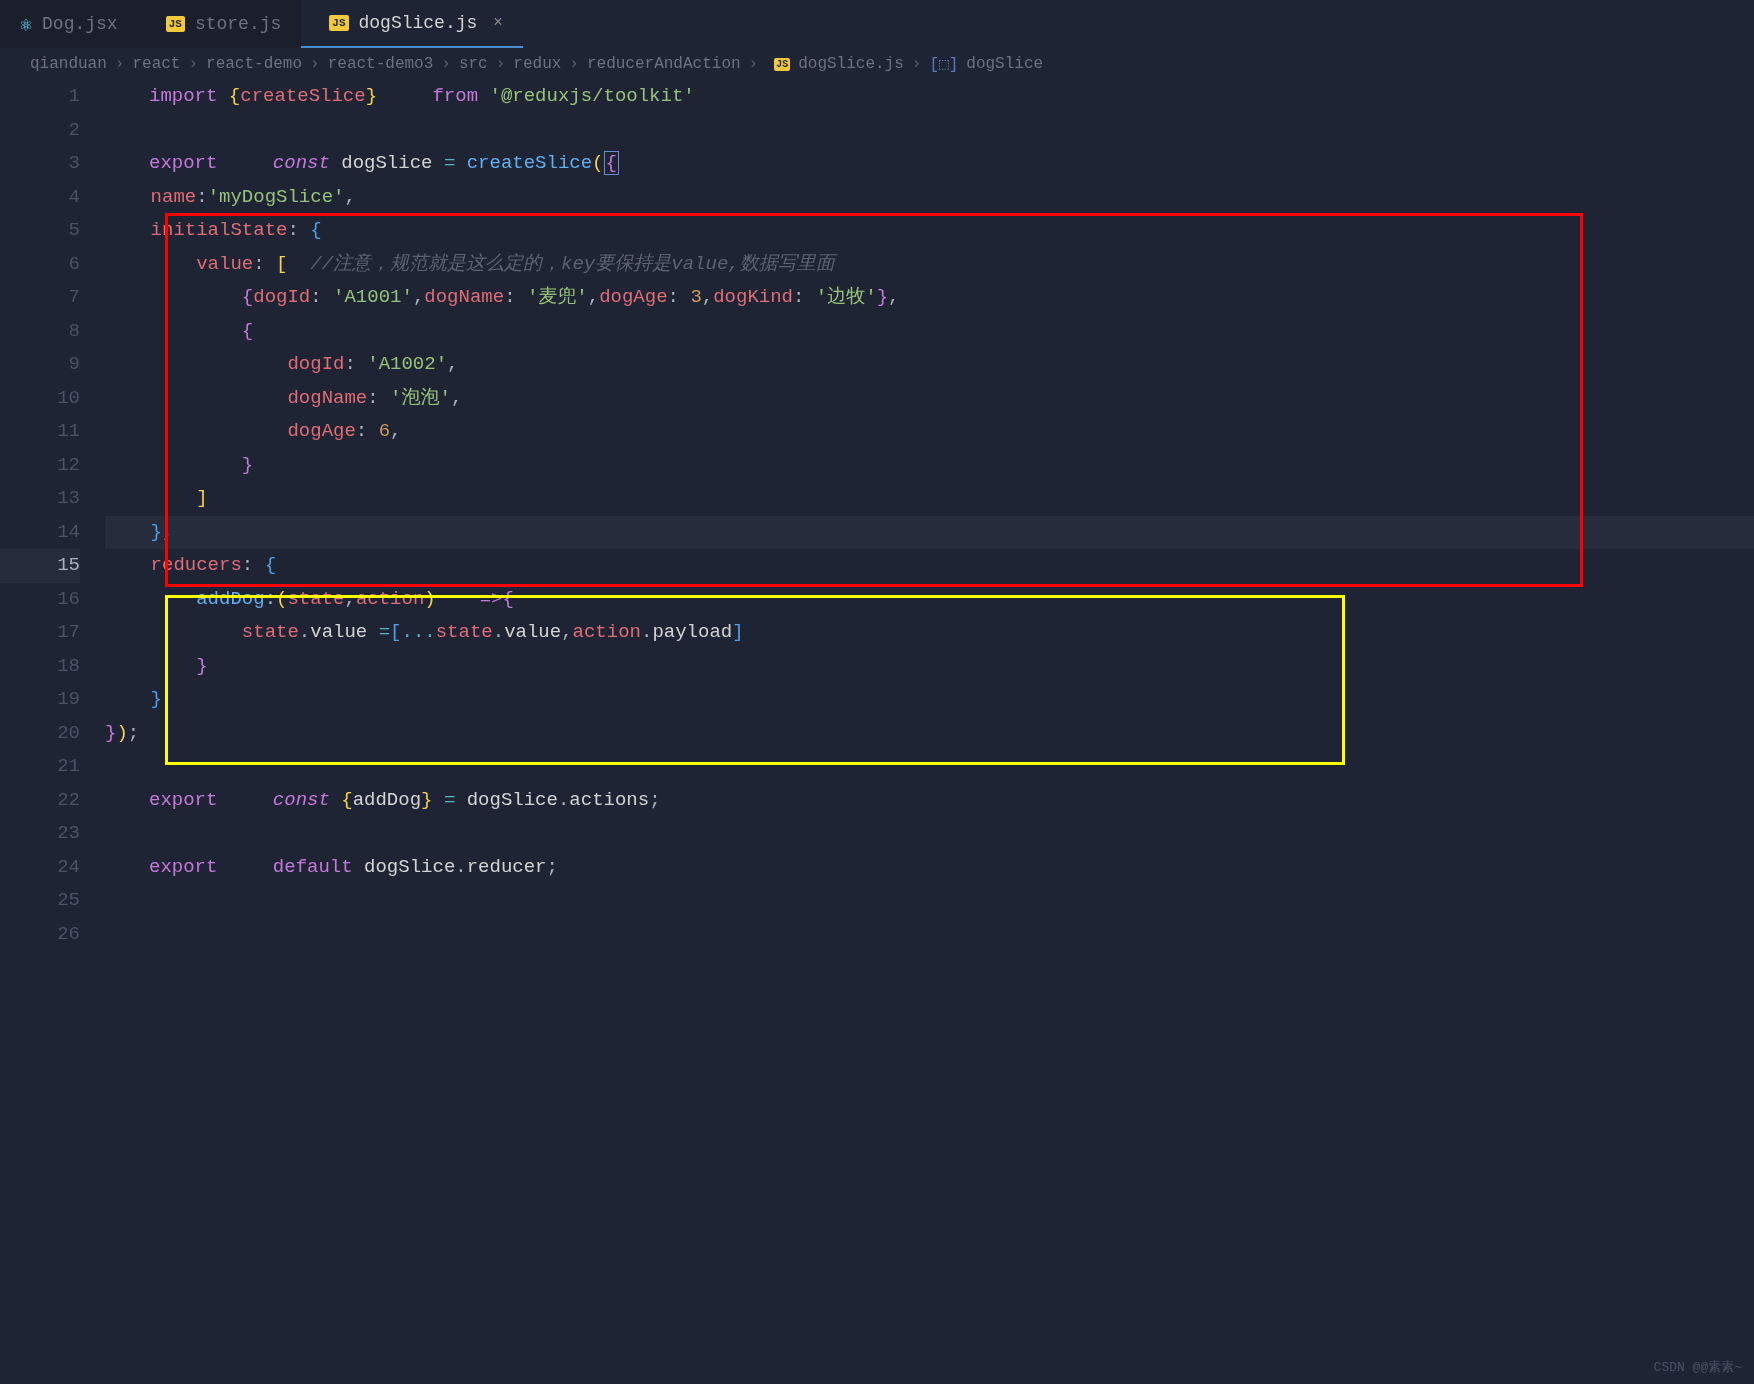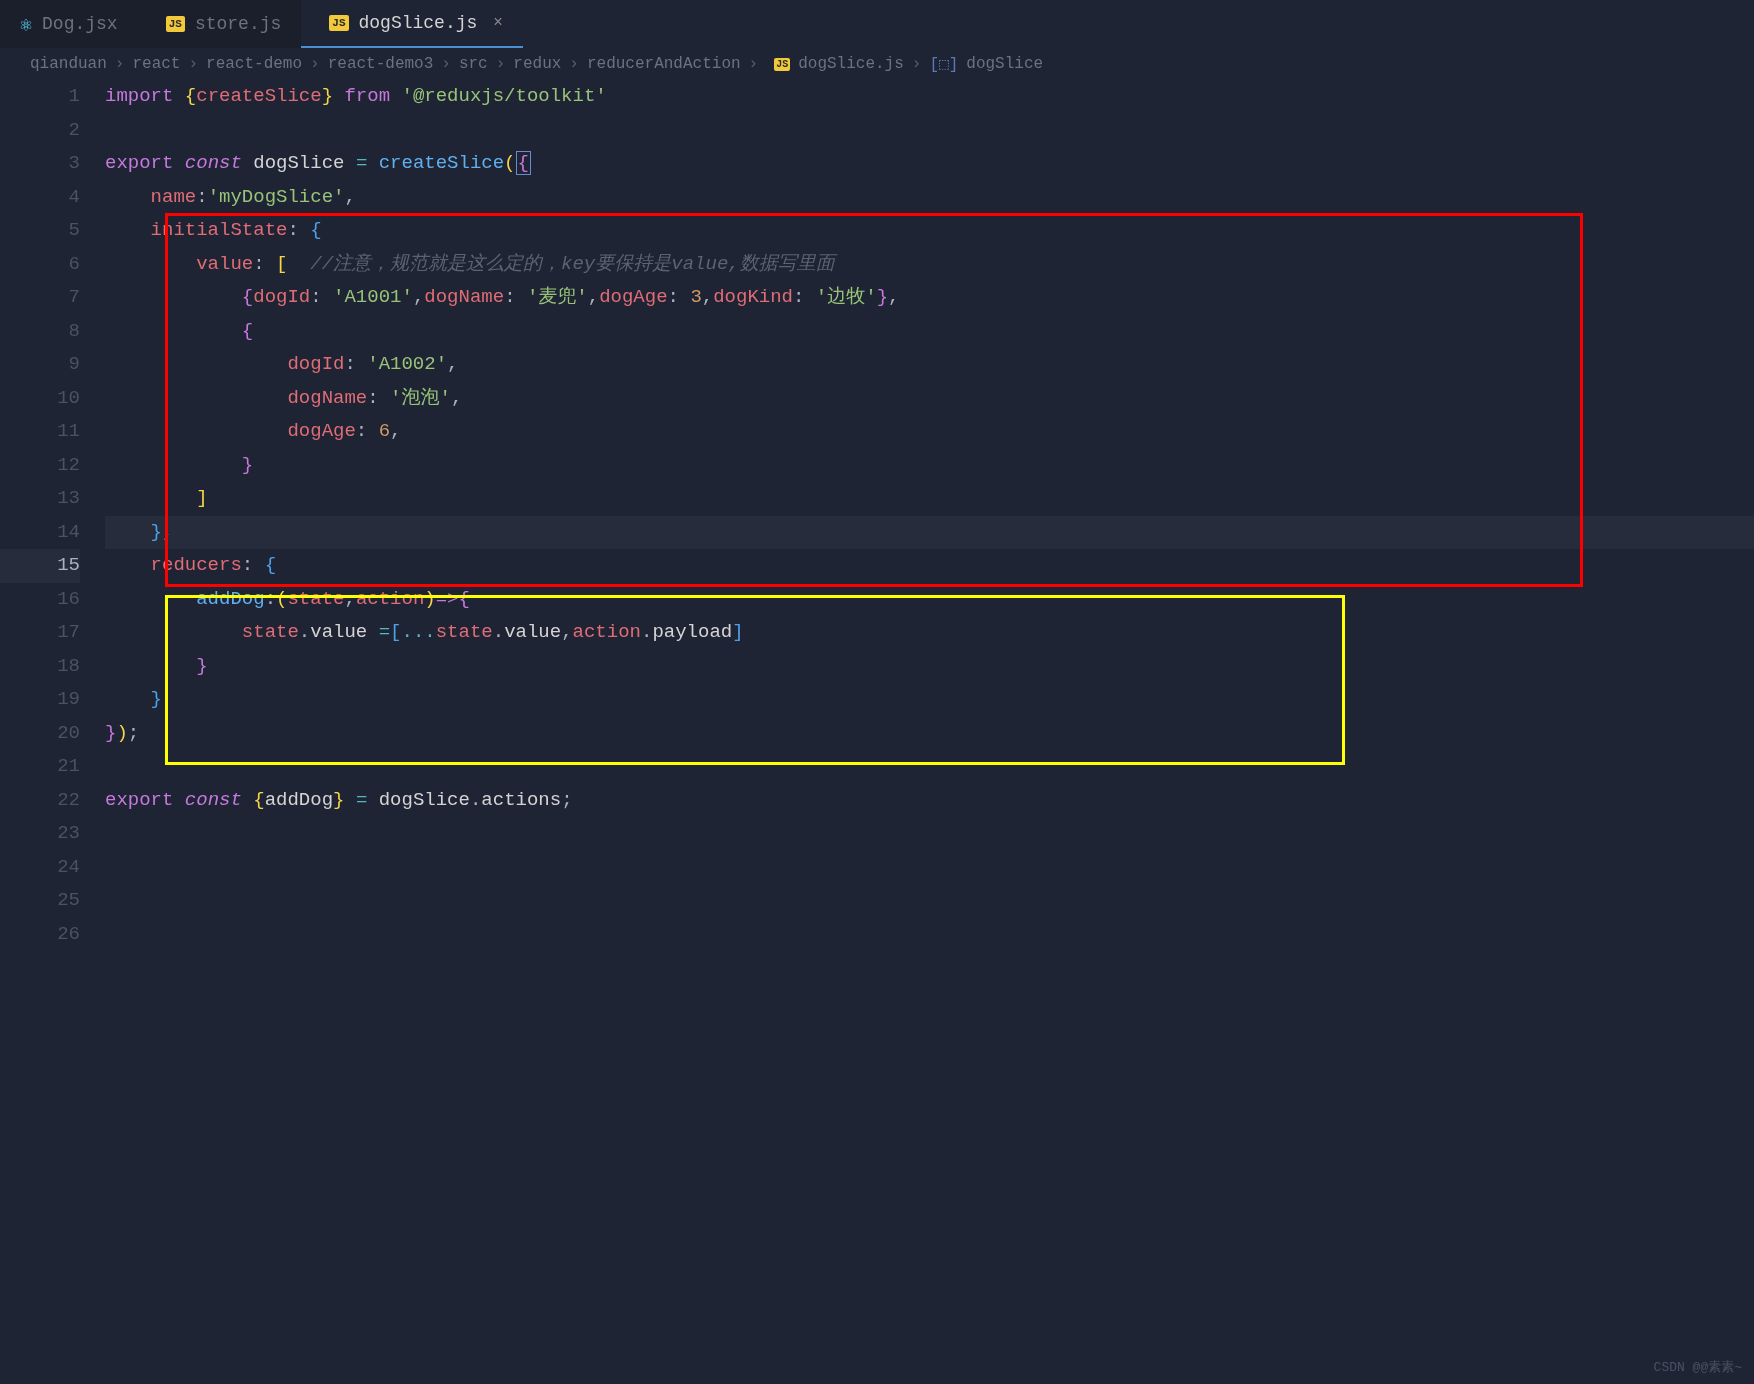--- a/index.html
+++ b/index.html
@@ -76,21 +76,21 @@
 .code {
   flex: 1;
   position: relative;
 }
 .line {
   height: 33.5px;
   line-height: 33.5px;
   white-space: pre;
 }
 .line.active-bg { background: #262c3b; }
-.kw-purple { color: #c678dd; }
+.kw-purple { color: #c678dd; margin-left: 44px; }
 .kw-red { color: #e06c75; }
 .fn-blue { color: #61afef; }
 .str { color: #98c379; }
 .num { color: #d19a66; }
 .comment { color: #5c6370; font-style: italic; }
 .prop { color: #e06c75; }
 .var-teal { color: #56b6c2; }
 .brace { color: #f8d547; }
 .brace-pink { color: #c678dd; }
 .brace-blue { color: #4ea0ea; }
@@ -216,20 +216,21 @@
 <div class="line active-bg">    <span class="brace-blue">}</span><span class="punct">,</span></div>
 <div class="line">    <span class="prop">reducers</span><span class="punct">: </span><span class="brace-blue">{</span></div>
 <div class="line">        <span class="fn-blue">addDog</span><span class="punct">:</span><span class="paren-y">(</span><span class="prop">state</span><span class="punct">,</span><span class="prop">action</span><span class="paren-y">)</span><span class="kw-purple">=&gt;</span><span class="brace-pink">{</span></div>
 <div class="line">            <span class="prop">state</span><span class="punct">.</span><span class="white">value</span> <span class="var-teal">=</span><span class="brace-blue">[</span><span class="var-teal">...</span><span class="prop">state</span><span class="punct">.</span><span class="white">value</span><span class="punct">,</span><span class="prop">action</span><span class="punct">.</span><span class="white">payload</span><span class="brace-blue">]</span></div>
 <div class="line">        <span class="brace-pink">}</span></div>
 <div class="line">    <span class="brace-blue">}</span></div>
 <div class="line"><span class="brace-pink">}</span><span class="paren-y">)</span><span class="punct">;</span></div>
 <div class="line"></div>
 <div class="line"><span class="kw-purple">export</span> <span class="kw-purple" style="font-style:italic">const</span> <span class="brace">{</span><span class="white">addDog</span><span class="brace">}</span> <span class="var-teal">=</span> <span class="white">dogSlice</span><span class="punct">.</span><span class="white">actions</span><span class="punct">;</span></div>
 <div class="line"></div>
+<div class="line"><span class="kw-purple">export</span> <span class="kw-purple">default</span> <span class="white">dogSlice</span><span class="punct">.</span><span class="white">reducer</span><span class="punct">;</span></div>
 <div class="line"></div>
 
     <div class="hl-red"></div>
     <div class="hl-yellow"></div>
   </div>
 </div>
 
 <div class="watermark">CSDN @@素素~</div>
 
 </body></html>

